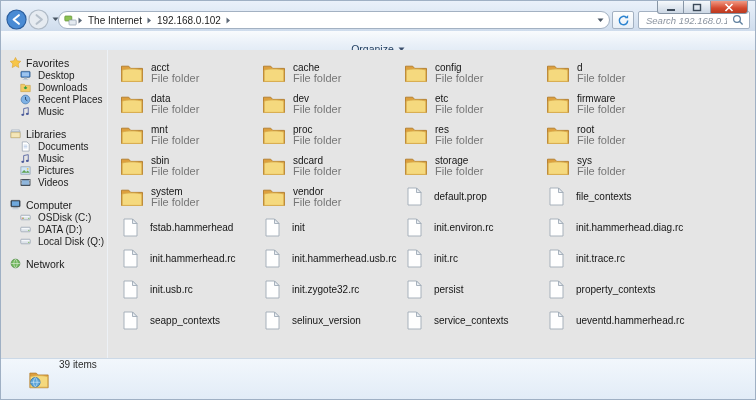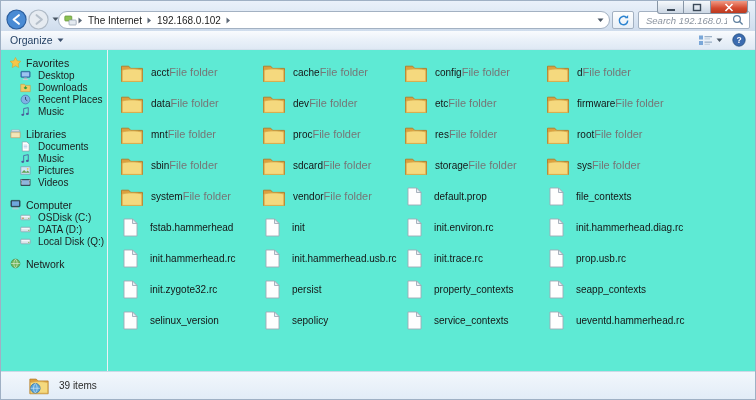--- a/index.html
+++ b/index.html
@@ -32,45 +32,45 @@
     display:flex;align-items:center;justify-content:center;}
   .searchbox{position:absolute;top:10px;left:637px;width:112px;height:18px;background:#fff;
     border:1px solid #a3b1c2;border-radius:2px;box-sizing:border-box;
     display:flex;align-items:center;padding:0 5px;gap:3px;}
   .searchbox input{flex:1;min-width:0;border:none;outline:none;background:transparent;
     font-family:"Liberation Sans",sans-serif;font-size:9.5px;font-style:italic;color:#333;}
   .searchbox input::placeholder{color:#8b94a0;font-style:italic;}
   
   .toolbar{position:absolute;top:30px;left:0;right:0;height:19px;box-sizing:border-box;
     background:linear-gradient(#f9fbfd,#e9f0f8 55%,#dfe9f4);
-    border-bottom:1px solid #d5e0ec;display:flex;align-items:center;padding:0 9px;}
+    border-bottom:1px solid #d5e0ec;display:flex;align-items:center;padding:12px 9px;flex-direction:column;}
   .organize{display:flex;align-items:center;gap:4px;font-size:10.5px;color:#1e3c5f;}
   .toolbar-right{margin-left:auto;display:flex;align-items:center;gap:9px;}
   .viewbtn{display:flex;align-items:center;gap:3px;}
   
-  .main{position:absolute;top:49px;left:0;right:0;bottom:28px;display:flex;background:#5eead4;}
+  .main{position:absolute;top:49px;left:0;right:0;bottom:28px;display:flex;background:#e5e5e5;}
   .sidebar{width:107px;box-sizing:border-box;padding:6px 0 0 7px;border-right:1px solid #edf1f6;overflow:hidden;}
   .sb-group{margin-bottom:10px;}
   .sb-header{display:flex;align-items:center;gap:5px;height:13px;padding-left:2px;
     font-size:10.5px;color:#1c1c1c;white-space:nowrap;cursor:default;}
   .sb-item{display:flex;align-items:center;gap:7px;height:12px;padding-left:12px;
     font-size:10px;color:#1c1c1c;white-space:nowrap;cursor:default;}
   .icon{display:inline-flex;align-items:center;justify-content:center;flex:none;}
   
   .content{flex:1;padding:7px 0 0 12px;overflow:hidden;}
   .grid{display:grid;grid-template-columns:repeat(4,142px);grid-auto-rows:31px;}
   .gi{display:flex;align-items:center;gap:7px;cursor:default;}
   .gi.file{gap:12px;padding-left:3px;}
-  .gi .txt{display:flex;flex-direction:row;justify-content:flex-start;min-width:0;}
+  .gi .txt{display:flex;flex-direction:column;justify-content:flex-start;min-width:0;}
   .gi .name{font-size:10px;color:#151515;line-height:11px;white-space:nowrap;}
   .gi .type{font-size:11px;color:#767676;line-height:11px;white-space:nowrap;}
   
-  .statusbar{position:absolute;left:0;right:0;bottom:0;height:28px;box-sizing:border-box;
+  .statusbar{position:absolute;left:0;right:0;bottom:0;height:41px;box-sizing:border-box;
     background:linear-gradient(#f2f7fc,#e2ecf7);border-top:1px solid #ccd9e7;
-    display:flex;align-items:center;padding-left:27px;gap:9px;}
+    display:flex;padding-left:27px;gap:9px;}
   .status-count{font-size:10px;color:#2b2b2b;}
 </style>
 </head>
 <body>
 
 <div>
 
   <div class="chrome">
     <div class="win-controls">
       <div class="win-btn minb">
@@ -682,32 +682,43 @@
             </div>
           </div>
           <div class="gi file">
             <span class="icon">
               <svg width="15" height="19" viewBox="0 0 15 19">
                 <path d="M1 1h8.5L14 5.5V18H1z" fill="#fefefe" stroke="#9faab6" stroke-width="0.9"></path>
                 <path d="M9.5 1L14 5.5H9.5z" fill="#e9eef3" stroke="#9faab6" stroke-width="0.9"></path>
               </svg>
             </span>
             <div class="txt">
+              <div class="name">init.rc</div>
+            </div>
+          </div>
+          <div class="gi file">
+            <span class="icon">
+              <svg width="15" height="19" viewBox="0 0 15 19">
+                <path d="M1 1h8.5L14 5.5V18H1z" fill="#fefefe" stroke="#9faab6" stroke-width="0.9"></path>
+                <path d="M9.5 1L14 5.5H9.5z" fill="#e9eef3" stroke="#9faab6" stroke-width="0.9"></path>
+              </svg>
+            </span>
+            <div class="txt">
               <div class="name">init.trace.rc</div>
             </div>
           </div>
           <div class="gi file">
             <span class="icon">
               <svg width="15" height="19" viewBox="0 0 15 19">
                 <path d="M1 1h8.5L14 5.5V18H1z" fill="#fefefe" stroke="#9faab6" stroke-width="0.9"></path>
                 <path d="M9.5 1L14 5.5H9.5z" fill="#e9eef3" stroke="#9faab6" stroke-width="0.9"></path>
               </svg>
             </span>
             <div class="txt">
-              <div class="name">prop.usb.rc</div>
+              <div class="name">init.usb.rc</div>
             </div>
           </div>
           <div class="gi file">
             <span class="icon">
               <svg width="15" height="19" viewBox="0 0 15 19">
                 <path d="M1 1h8.5L14 5.5V18H1z" fill="#fefefe" stroke="#9faab6" stroke-width="0.9"></path>
                 <path d="M9.5 1L14 5.5H9.5z" fill="#e9eef3" stroke="#9faab6" stroke-width="0.9"></path>
               </svg>
             </span>
             <div class="txt">
@@ -749,31 +760,20 @@
           </div>
           <div class="gi file">
             <span class="icon">
               <svg width="15" height="19" viewBox="0 0 15 19">
                 <path d="M1 1h8.5L14 5.5V18H1z" fill="#fefefe" stroke="#9faab6" stroke-width="0.9"></path>
                 <path d="M9.5 1L14 5.5H9.5z" fill="#e9eef3" stroke="#9faab6" stroke-width="0.9"></path>
               </svg>
             </span>
             <div class="txt">
               <div class="name">selinux_version</div>
-            </div>
-          </div>
-          <div class="gi file">
-            <span class="icon">
-              <svg width="15" height="19" viewBox="0 0 15 19">
-                <path d="M1 1h8.5L14 5.5V18H1z" fill="#fefefe" stroke="#9faab6" stroke-width="0.9"></path>
-                <path d="M9.5 1L14 5.5H9.5z" fill="#e9eef3" stroke="#9faab6" stroke-width="0.9"></path>
-              </svg>
-            </span>
-            <div class="txt">
-              <div class="name">sepolicy</div>
             </div>
           </div>
           <div class="gi file">
             <span class="icon">
               <svg width="15" height="19" viewBox="0 0 15 19">
                 <path d="M1 1h8.5L14 5.5V18H1z" fill="#fefefe" stroke="#9faab6" stroke-width="0.9"></path>
                 <path d="M9.5 1L14 5.5H9.5z" fill="#e9eef3" stroke="#9faab6" stroke-width="0.9"></path>
               </svg>
             </span>
             <div class="txt">

